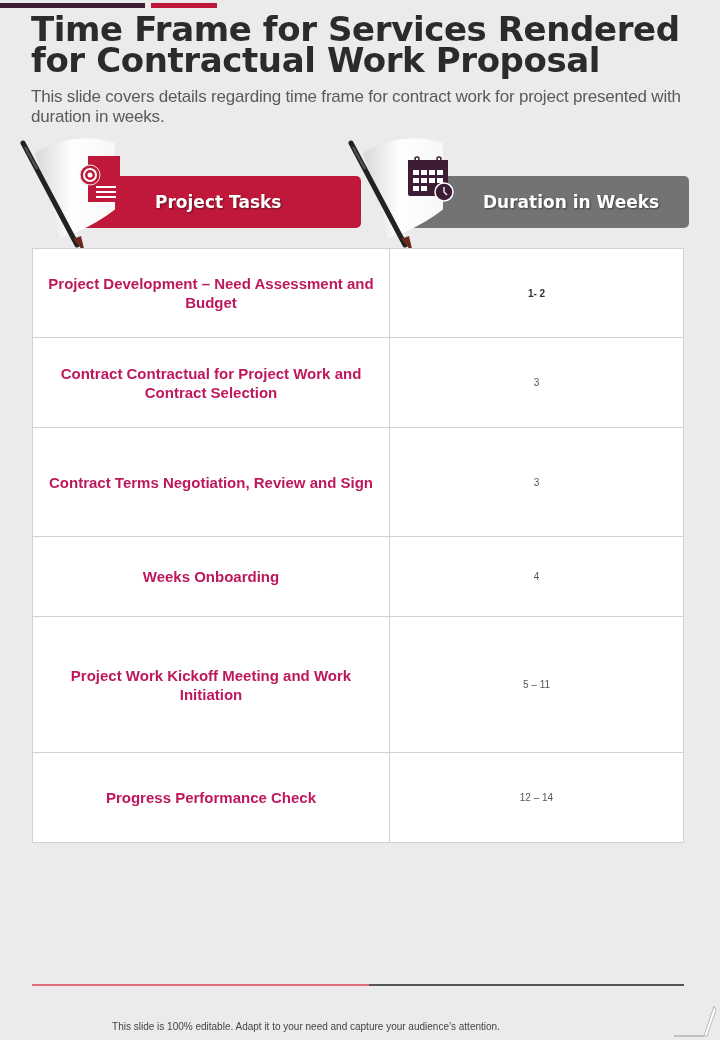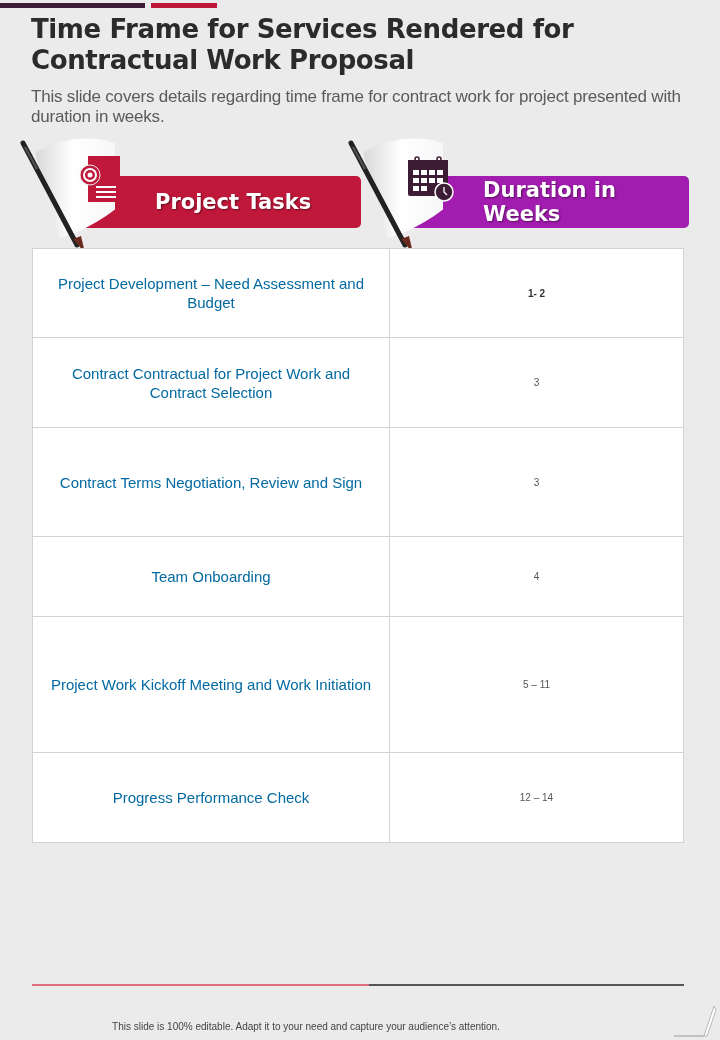--- a/index.html
+++ b/index.html
@@ -1,30 +1,30 @@
 <!DOCTYPE html>
 <html><head>
 <meta charset="utf-8">
 <style>
   html,body{margin:0;padding:0;}
   body{width:720px;height:1040px;background:#ebebeb;position:relative;overflow:hidden;font-family:"Liberation Sans",sans-serif;}
   .bar1{position:absolute;left:0;top:3px;width:145px;height:5px;background:#3d1c36;}
   .bar2{position:absolute;left:151px;top:3px;width:66px;height:5px;background:#c0183a;}
-  .title{position:absolute;left:31px;top:14px;width:680px;font-family:"DejaVu Sans",sans-serif;font-size:26px;line-height:31px;color:#2b2b2b;font-weight:bold;letter-spacing:-0.4px;}
+  .title{position:absolute;left:31px;top:14px;width:680px;font-family:"DejaVu Sans",sans-serif;font-size:34px;line-height:31px;color:#2b2b2b;font-weight:bold;letter-spacing:-0.4px;}
   .subtitle{position:absolute;left:31px;top:87px;font-size:17px;color:#5a5a5a;letter-spacing:-0.2px;}
-  .hdr{position:absolute;top:176px;height:52px;border-radius:5px;color:#fff;font-family:"DejaVu Sans",sans-serif;font-weight:bold;font-size:21px;display:flex;align-items:center;text-shadow:1px 1px 2px rgba(0,0,0,0.45);}
+  .hdr{position:absolute;top:176px;height:52px;border-radius:5px;color:#fff;font-family:"DejaVu Sans",sans-serif;font-weight:bold;font-size:17px;display:flex;align-items:center;text-shadow:1px 1px 2px rgba(0,0,0,0.45);}
   .hdr-tasks{left:72px;width:289px;background:#c0183a;padding-left:83px;box-sizing:border-box;}
-  .hdr-duration{left:398px;width:291px;background:#a21caf;padding-left:85px;box-sizing:border-box;}
+  .hdr-duration{left:398px;width:291px;background:#737373;padding-left:85px;box-sizing:border-box;}
   .flag{position:absolute;width:100px;height:120px;}
   .flag1{left:15px;top:135px;}
   .flag2{left:343px;top:135px;}
   .icon-box{position:absolute;}
   table{position:absolute;left:32px;top:248px;width:652px;border-collapse:collapse;background:#fff;}
   td{border:1px solid #d2d2d2;text-align:center;vertical-align:middle;color:#333;font-size:15px;}
-  td.task{width:336px;font-weight:normal;padding:0 10px;line-height:19px;color:#0369a1;margin-left:36px;}
+  td.task{width:336px;font-weight:bold;padding:0 10px;line-height:19px;color:#be185d;margin-left:36px;}
   td.dur{color:#555;font-size:10px;}
   td.dur.bold{font-weight:bold;color:#333;}
   .bline1{position:absolute;left:32px;top:984px;width:337px;height:2px;background:#e06c7e;}
   .bline2{position:absolute;left:369px;top:984px;width:315px;height:2px;background:#555;}
   .footer{position:absolute;left:0;top:1021px;width:612px;text-align:center;font-size:10px;color:#444;}
   .corner{position:absolute;right:2px;bottom:2px;}
 </style>
 </head>
 <body>
 
@@ -107,21 +107,21 @@
   </tr>
   <tr style="height:90px;">
     <td class="task">Contract Contractual for Project Work and Contract Selection</td>
     <td class="dur">3</td>
   </tr>
   <tr style="height:109px;">
     <td class="task">Contract Terms Negotiation, Review and Sign</td>
     <td class="dur">3</td>
   </tr>
   <tr style="height:80px;">
-    <td class="task">Team Onboarding</td>
+    <td class="task">Weeks Onboarding</td>
     <td class="dur">4</td>
   </tr>
   <tr style="height:136px;">
     <td class="task">Project Work Kickoff Meeting and Work Initiation</td>
     <td class="dur">5 – 11</td>
   </tr>
   <tr style="height:90px;">
     <td class="task">Progress Performance Check</td>
     <td class="dur">12 – 14</td>
   </tr>

